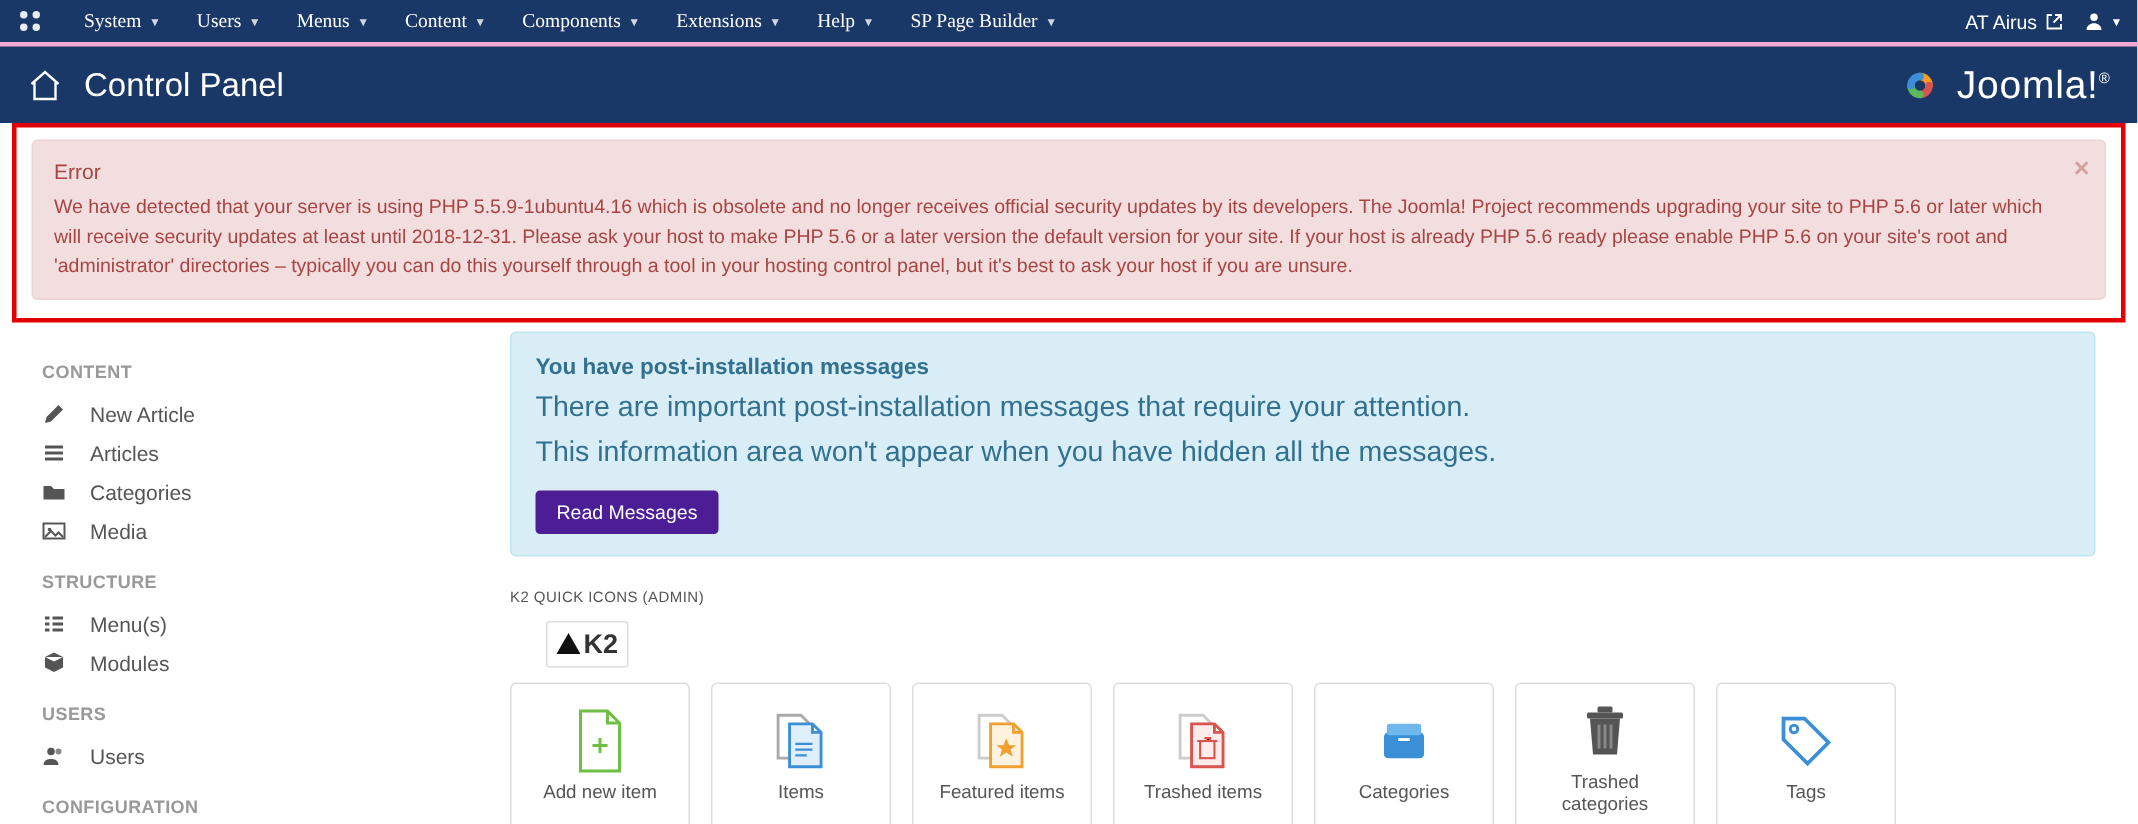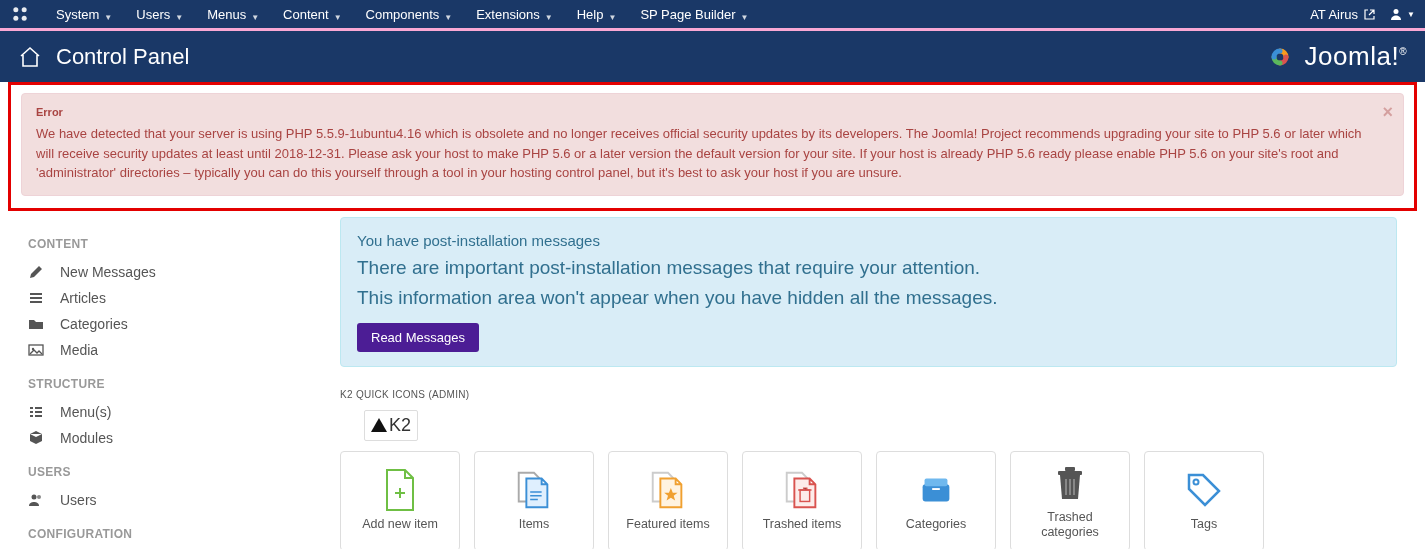--- a/index.html
+++ b/index.html
@@ -1,55 +1,55 @@
 <!DOCTYPE html>
 <html><head>
 <meta charset="utf-8">
 <style>
 * { margin: 0; padding: 0; box-sizing: border-box; }
 body { font-family: -apple-system, BlinkMacSystemFont, "Segoe UI", Arial, sans-serif; font-size: 13px; color: #333; background: #fff; }
 
 .topbar { background: #1a3867; height: 28px; display: flex; align-items: center; padding: 0 10px; color: #fff; font-size: 13px; }
 .topbar .joomla-icon { width: 20px; height: 20px; margin-right: 14px; }
 .topbar .menu { display: flex; gap: 0; flex: 1; }
-.topbar .menu-item { padding: 0 12px; cursor: pointer; display: flex; align-items: flex-end; gap: 5px; }
+.topbar .menu-item { padding: 0 12px; cursor: pointer; display: flex; align-items: center; gap: 5px; font-family: Liberation Serif, serif; }
 .topbar .menu-item .caret { font-size: 8px; opacity: 0.8; }
 .topbar .right { display: flex; align-items: center; gap: 14px; }
 .topbar .right .site { display: flex; align-items: center; gap: 6px; }
 .topbar .right .ext { font-size: 11px; }
 .topbar .right .user { display:flex; align-items:center; gap:4px; }
 
 .header { background: #1a3867; height: 54px; display: flex; align-items: center; padding: 0 18px; color: #fff; border-top: 3px solid #f9a8d4; }
 .header .home { width: 24px; height: 24px; margin-right: 14px; }
 .header .title { font-size: 22px; font-weight: 400; flex:1; }
 .header .logo { display:flex; align-items:center; gap:8px; }
 .header .logo .txt { font-size: 26px; font-weight: 300; letter-spacing: 0.5px; }
 .header .logo .reg { font-size: 10px; vertical-align: super; }
 
 .highlight-box { border: 3px solid #e30000; margin: 0 8px; padding: 8px 10px 12px 10px; }
 
 .alert { background: #f2dede; border: 1px solid #eed3d7; border-radius: 4px; padding: 12px 30px 12px 14px; color: #a94442; position: relative; }
 .alert .close { position: absolute; right: 10px; top: 8px; font-size: 18px; color: #a94442; opacity: 0.4; cursor: pointer; font-weight: bold; }
-.alert h4 { font-size: 11px; font-weight: bold; margin-bottom: 6px; }
+.alert h4 { font-size: 14px; font-weight: normal; margin-bottom: 6px; }
 .alert p { font-size: 13px; line-height: 1.5; }
 
 .layout { display: flex; margin-top: 6px; }
 .sidebar { width: 340px; padding: 6px 0 0 28px; }
 .sidebar .section-title { color: #999; font-size: 12px; font-weight: bold; letter-spacing: 0.3px; margin: 14px 0 8px 0; }
 .sidebar .nav-item { display:flex; align-items:center; gap: 14px; padding: 5px 0; cursor: pointer; color: #555; font-size: 14px; }
 .sidebar .nav-item .ic { width: 18px; text-align:center; color:#555; }
 
 .main { flex: 1; padding: 0 28px 0 0; }
 .post-box { background: #d9edf7; border: 1px solid #bce8f1; border-radius: 4px; padding: 14px 16px; color: #31708f; }
-.post-box h3 { font-size: 15px; font-weight: normal; margin-bottom: 8px; }
+.post-box h3 { font-size: 15px; font-weight: bold; margin-bottom: 8px; }
 .post-box p { margin-bottom: 8px; font-size: 19px; }
 .post-box .btn { background: #4c1d95; color:#fff; border:none; border-radius:3px; padding: 7px 14px; font-size: 13px; cursor:pointer; margin-top: 6px; }
 
 .panel-title { font-size: 10px; font-weight: normal; color: #555; margin: 22px 0 10px 0; letter-spacing: 0.3px; }
-.k2-logo { display:inline-flex; align-items:center; border:1px solid #ddd; border-radius:2px; padding: 4px 6px; font-weight:normal; font-size:18px; gap:2px; margin-left: 24px; margin-bottom: 10px; }
+.k2-logo { display:inline-flex; align-items:center; border:1px solid #ddd; border-radius:2px; padding: 4px 6px; font-weight:bold; font-size:18px; gap:2px; margin-left: 24px; margin-bottom: 10px; }
 .k2-logo .tri { font-size: 14px; }
 
 .icon-grid { display: flex; gap: 14px; }
 .icon-card { width: 120px; height: 100px; border:1px solid #ddd; border-radius: 4px; display:flex; flex-direction:column; align-items:center; justify-content:center; gap:6px; cursor:pointer; background:#fff; padding: 8px 6px; }
 .icon-card .big-icon { width: 42px; height: 42px; display:flex; align-items:center; justify-content:center; }
 .icon-card .lbl { font-size: 12.5px; color:#555; text-align:center; line-height:1.2; }
 
 svg { display:block; }
 </style>
 </head>
@@ -152,21 +152,21 @@
 <div class="layout">
 
   <div class="sidebar">
     <div class="section-title">CONTENT</div>
     <div class="nav-item">
       <span class="ic">
           <svg width="16" height="16" viewBox="0 0 16 16">
             <path fill="#555" d="M2 14l1-4 8-8 3 3-8 8-4 1z M10 3l3 3"></path>
           </svg>
         </span>
-      <span>New Messages</span>
+      <span>New Article</span>
     </div>
     <div class="nav-item">
       <span class="ic">
           <svg width="16" height="16" viewBox="0 0 16 16">
             <rect x="2" y="3" width="12" height="2" fill="#555"></rect>
             <rect x="2" y="7" width="12" height="2" fill="#555"></rect>
             <rect x="2" y="11" width="12" height="2" fill="#555"></rect>
           </svg>
         </span>
       <span>Articles</span>

